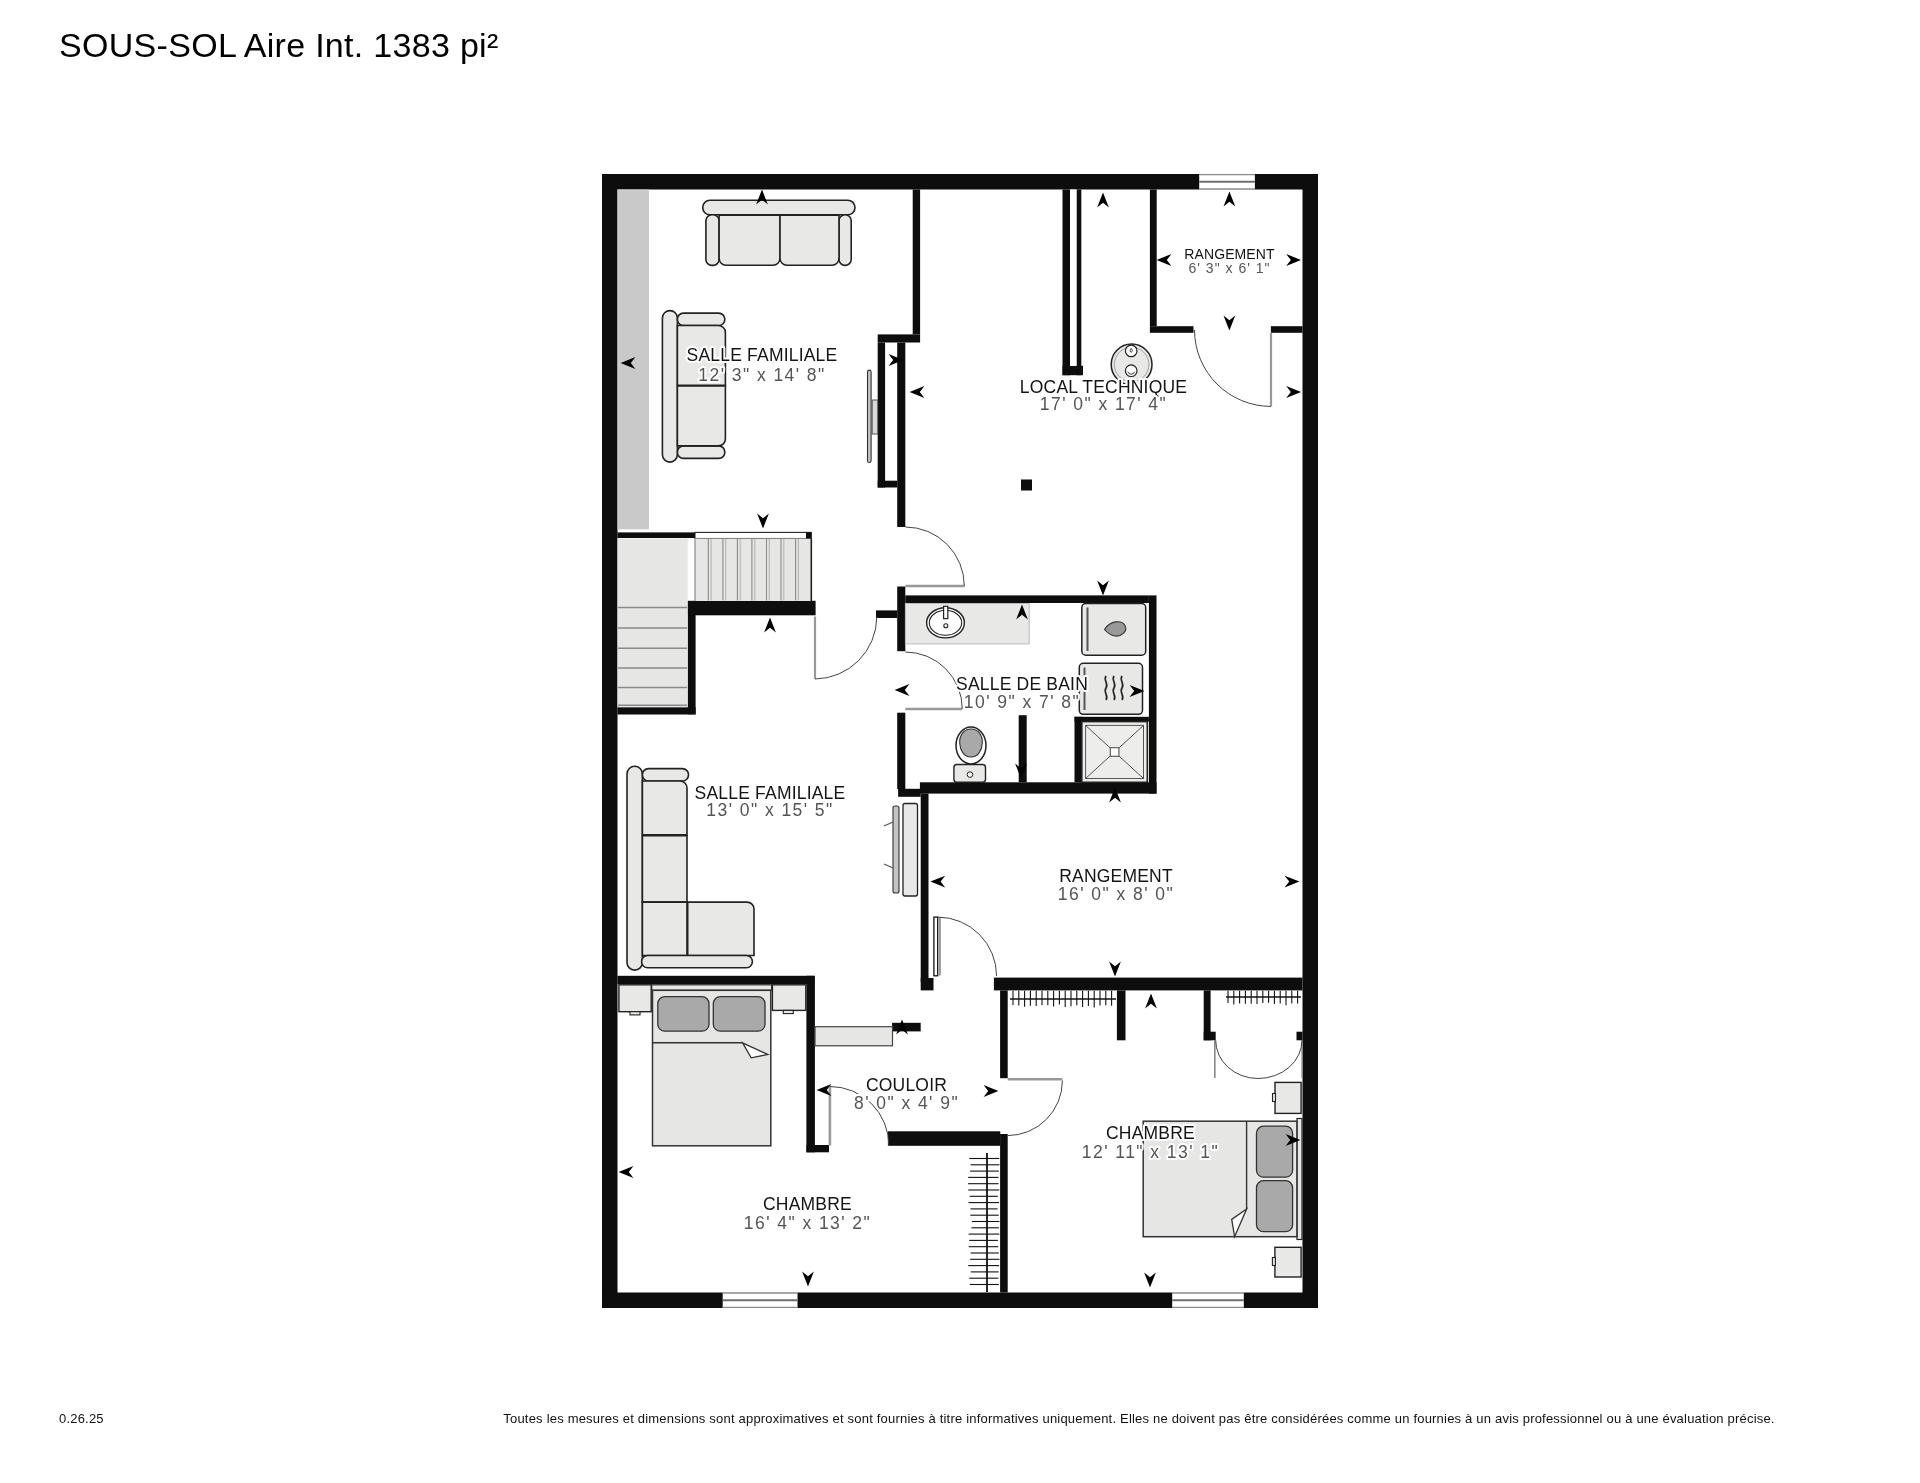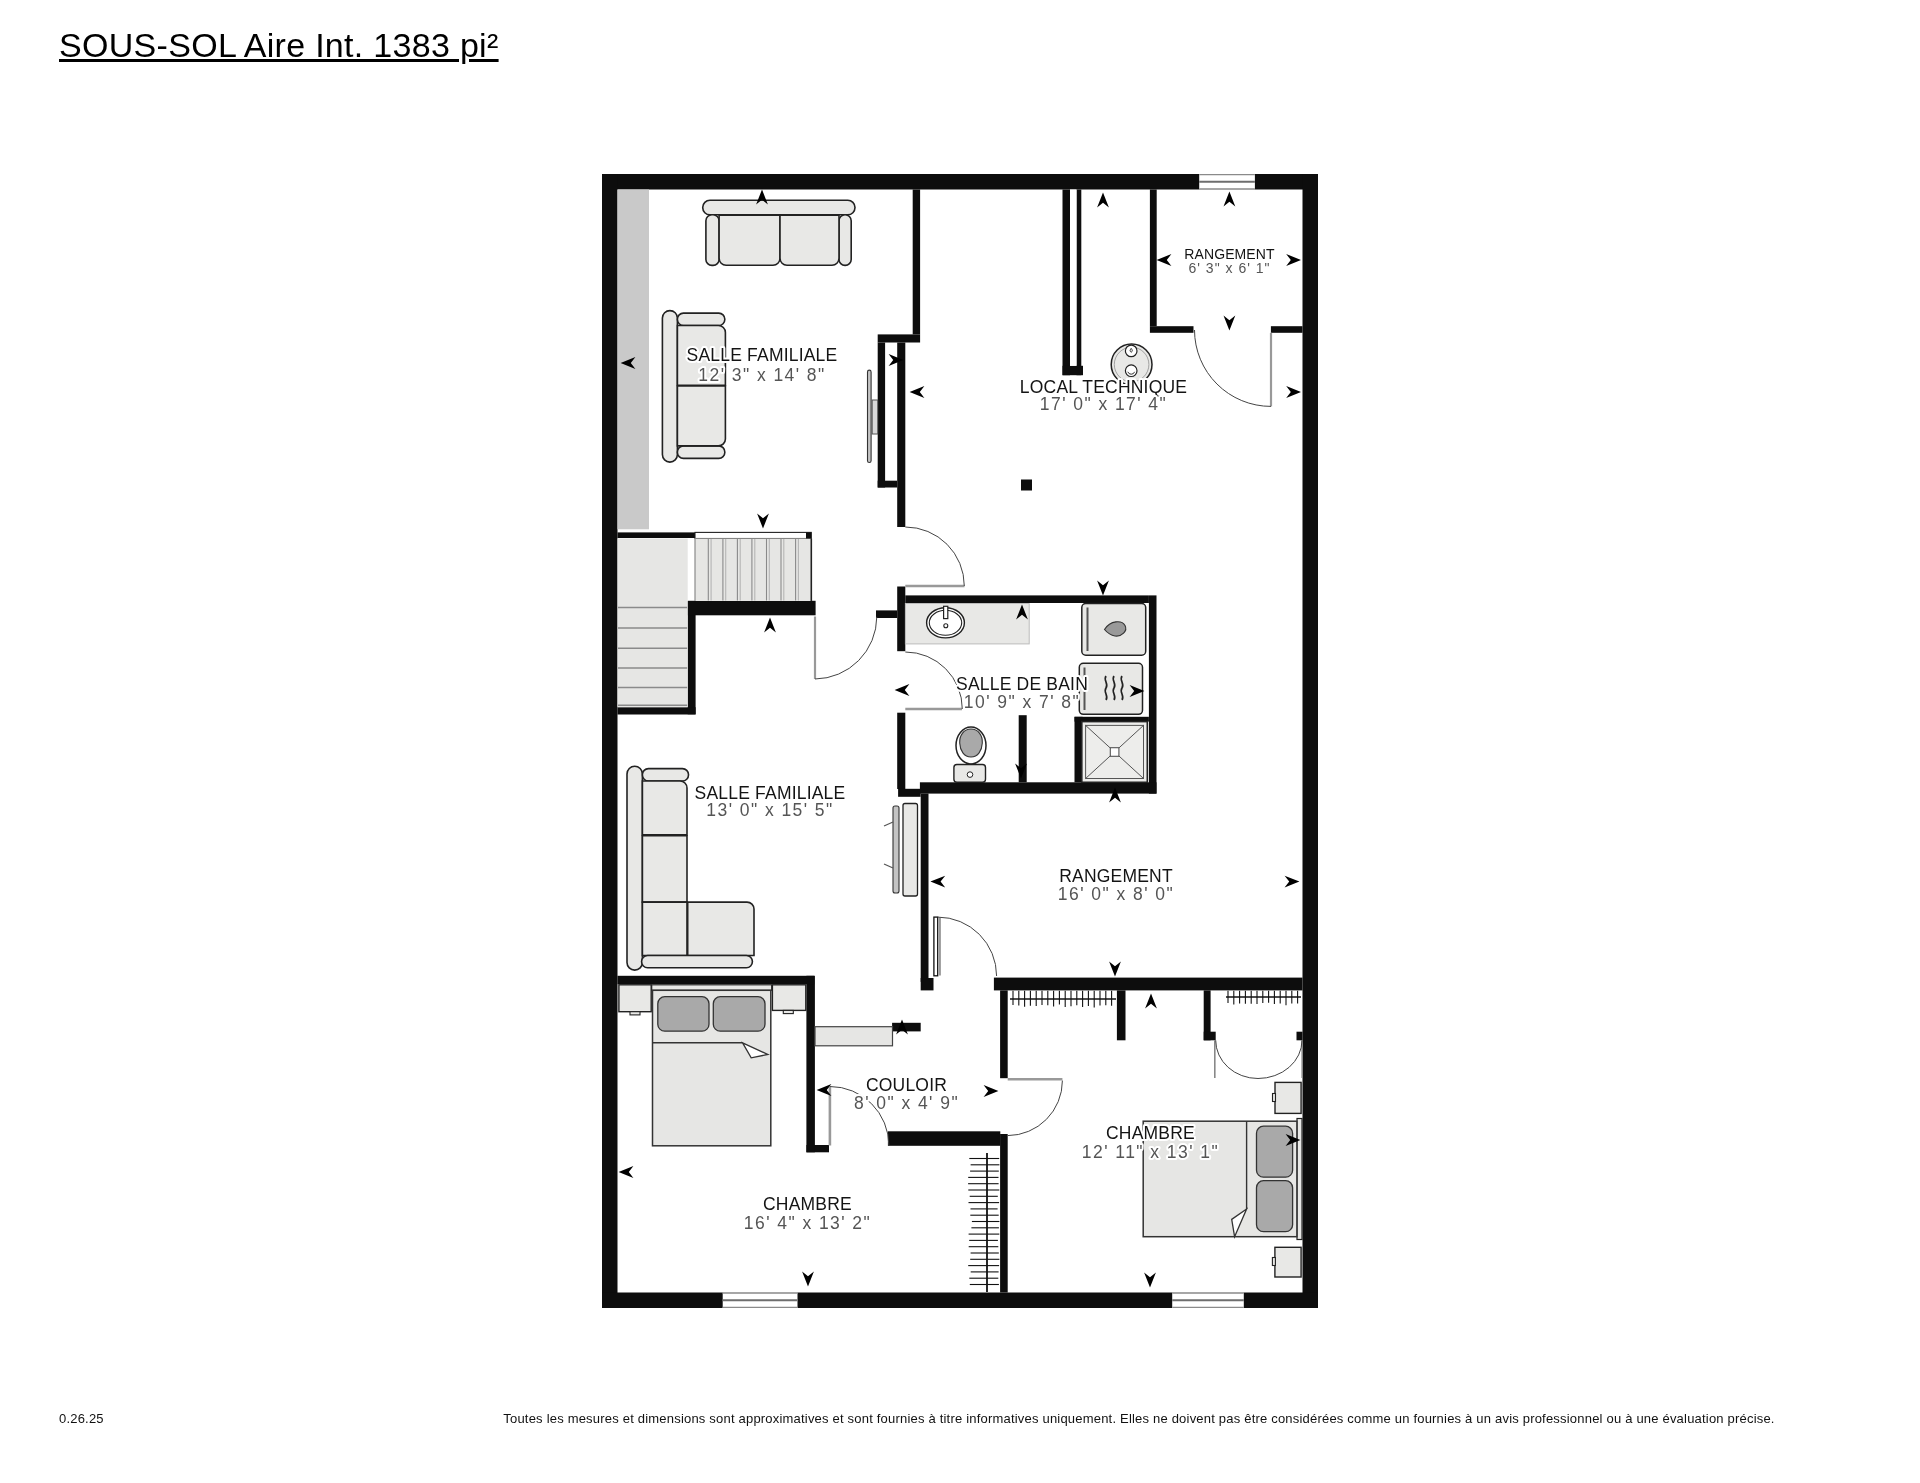--- a/index.html
+++ b/index.html
@@ -1,17 +1,17 @@
 <!DOCTYPE html>
 <html><head>
 <meta charset="utf-8">
 <style>
 html,body{margin:0;padding:0;background:#fff;width:1920px;height:1483px;overflow:hidden;}
 *{box-sizing:border-box;}
-.title{position:absolute;left:59px;top:26px;font-family:"Liberation Sans",sans-serif;font-size:34px;color:#000;letter-spacing:0.3px;text-decoration:underline;}
+.title{position:absolute;left:59px;top:26px;font-family:"Liberation Sans",sans-serif;font-size:34px;color:#000;letter-spacing:0.3px;}
 .foot{position:absolute;font-family:"Liberation Sans",sans-serif;font-size:13px;color:#111;letter-spacing:0.2px;top:1411px;}
 </style>
 </head>
 <body>
 
 <div class="title">SOUS-SOL Aire Int. 1383 pi²</div>
 
 <svg width="1920" height="1483" viewBox="0 0 1920 1483" style="position:absolute;left:0;top:0">
 
 <rect x="602.0" y="174.0" width="716.0" height="15.5" fill="#0d0d0d"></rect>

